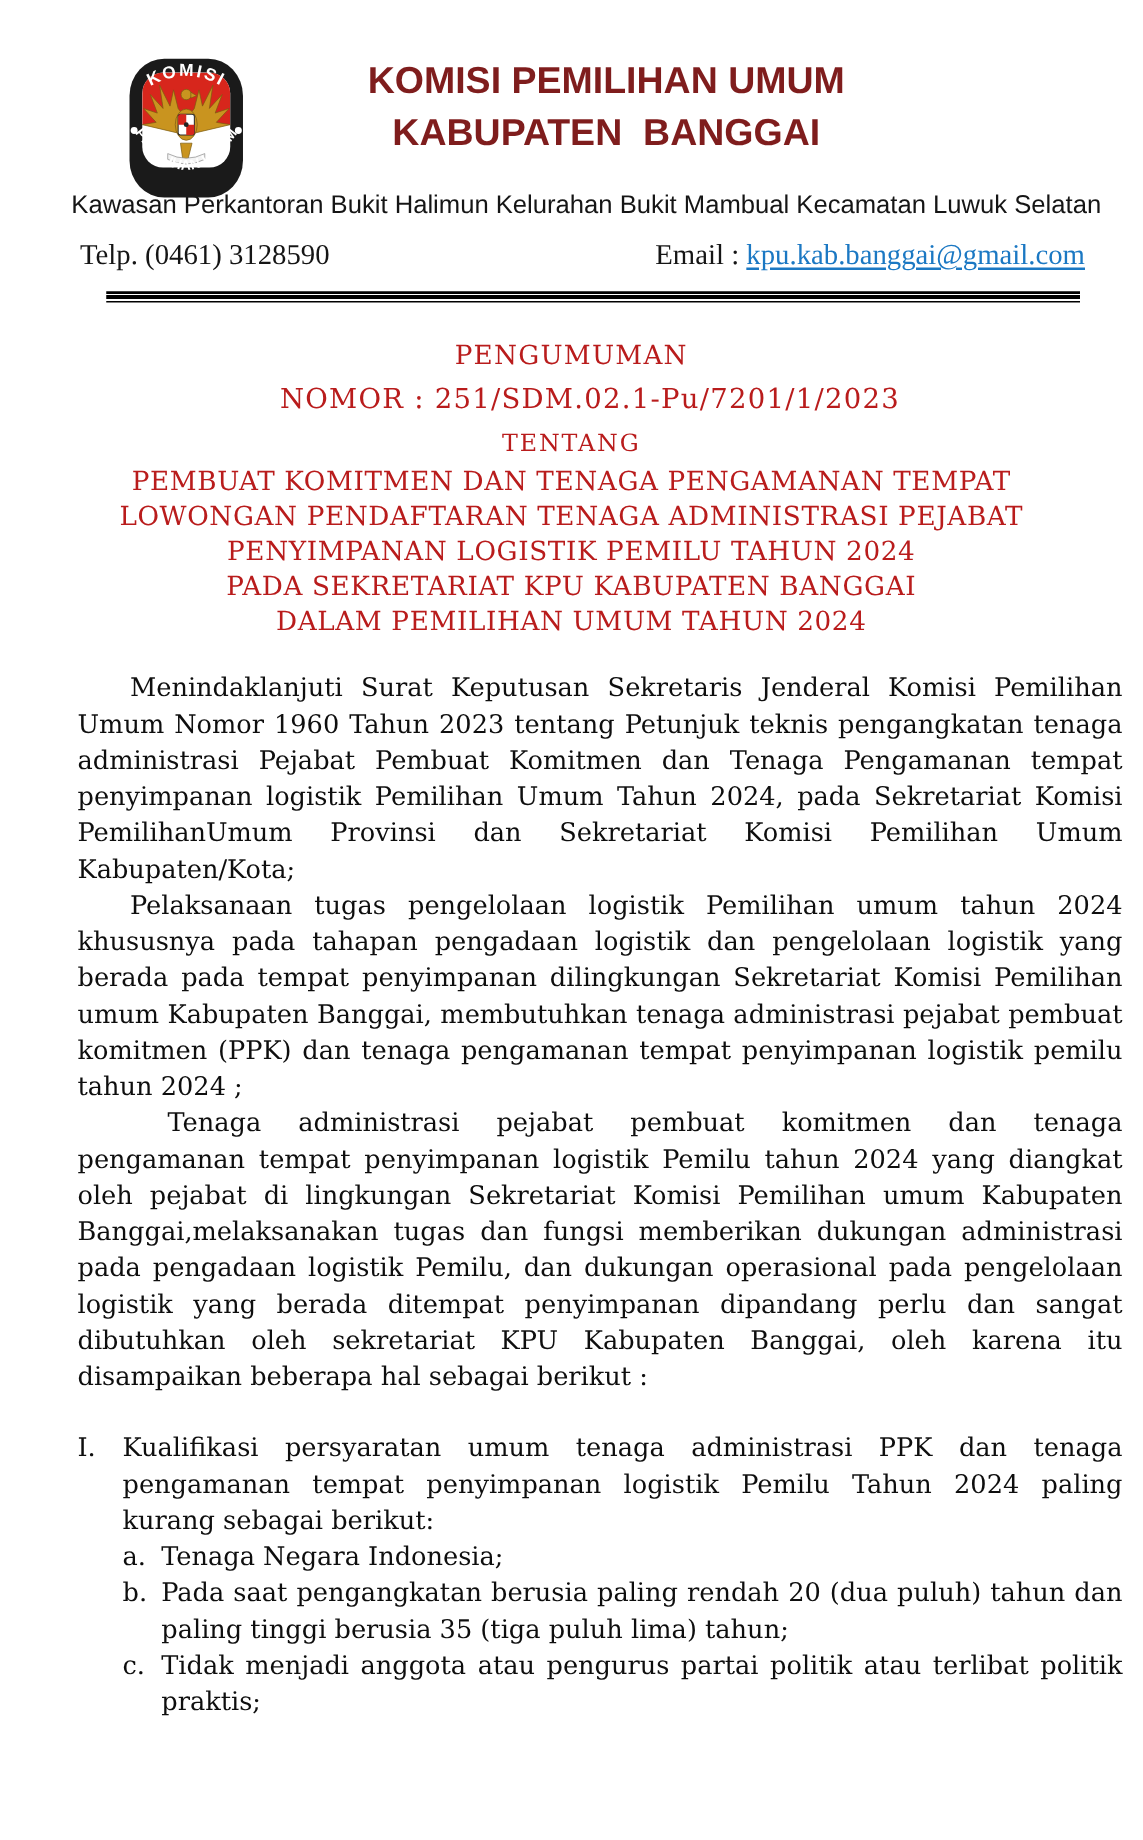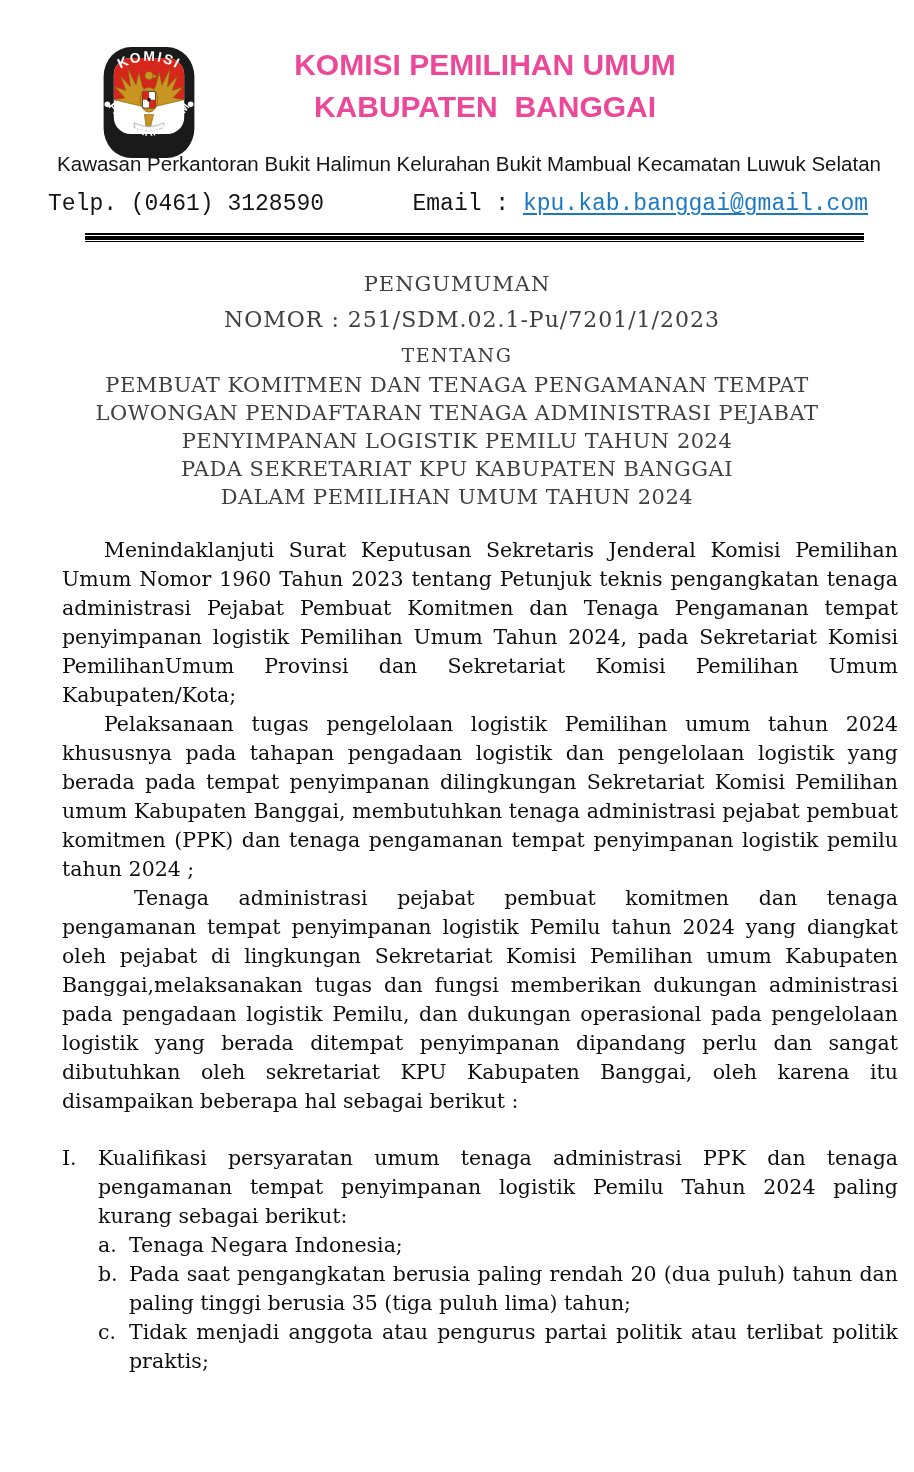--- a/index.html
+++ b/index.html
@@ -22,37 +22,37 @@
     width: 96px; height: 113px;
   }
   .org {
     padding-top: 44px;
     padding-left: 56px;
     text-align: center;
     font-family: "Liberation Sans", sans-serif;
     font-weight: bold;
     font-size: 30px;
     line-height: 42px;
-    color: #ec4899;
+    color: #7f1d1d;
   }
   .org div { white-space: pre-wrap; }
   .address {
     margin-top: 24px;
     padding-left: 24px;
     text-align: center;
     font-family: "Liberation Sans", sans-serif;
     font-size: 20.5px;
     color: #151515;
   }
   .contact {
     display: flex;
     justify-content: space-between;
     align-items: baseline;
-    margin: 15px 46px 0 48px;
-    font-family: Liberation Mono, monospace;
+    margin: 15px 46px 0 64px;
+    font-family: Liberation Serif, serif;
     font-size: 23px;
     color: #151515;
   }
   .email-wrap { white-space: pre-wrap; }
   .email-link {
     color: #1b78c3;
     text-decoration: underline;
     text-decoration-thickness: 2px;
     text-underline-offset: 3px;
     cursor: pointer;
@@ -61,21 +61,21 @@
     margin: 16px 50px 0 85px;
     height: 9px;
     background: linear-gradient(
       #000 0px, #000 2px,
       #fff 2px, #fff 3px,
       #000 3px, #000 6.5px,
       #fff 6.5px, #fff 7.5px,
       #000 7.5px, #000 9px);
   }
   
-  .c { text-align: center; color: #404040; }
+  .c { text-align: center; color: #b91c1c; }
   .pengumuman { margin-top: 30px; font-size: 21px; letter-spacing: 1px; }
   .nomor      { margin-top: 11px; font-size: 22px; letter-spacing: 1px; padding-left: 30px; }
   .tentang    { margin-top: 12px; font-size: 19px; letter-spacing: 1.5px; }
   .subject    { margin-top: 5px; font-size: 21px; line-height: 28px; letter-spacing: 0.5px; }
   
   .bodytext {
     margin: 25px 16px 0 62px;
     width: 836px;
     font-size: 20.5px;
     line-height: 29px;

